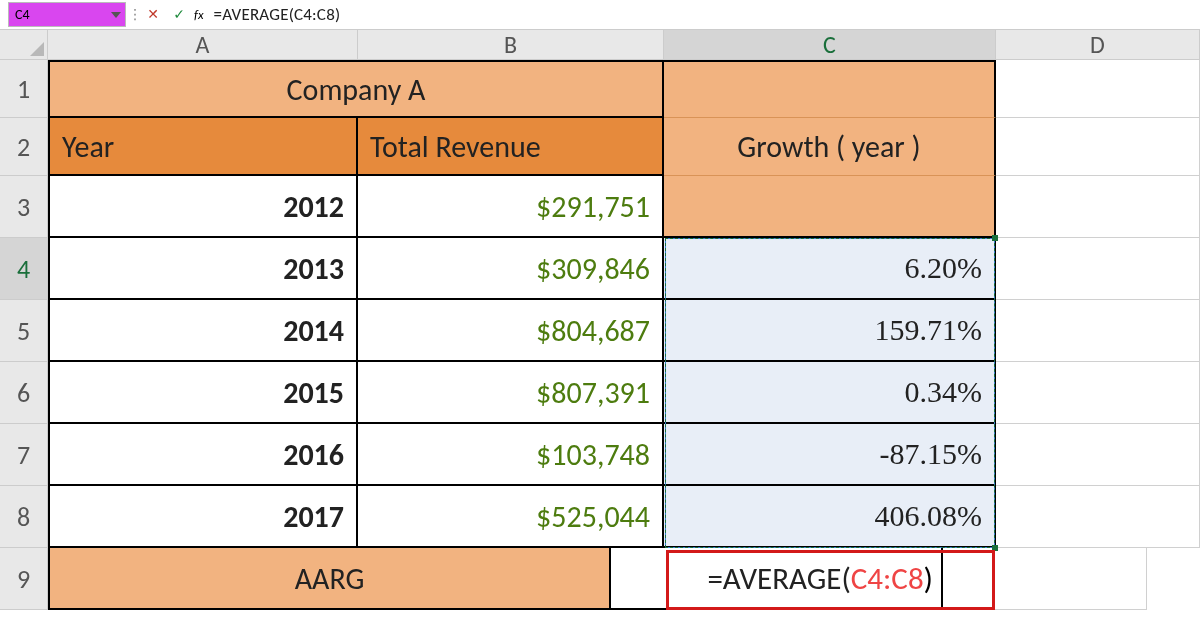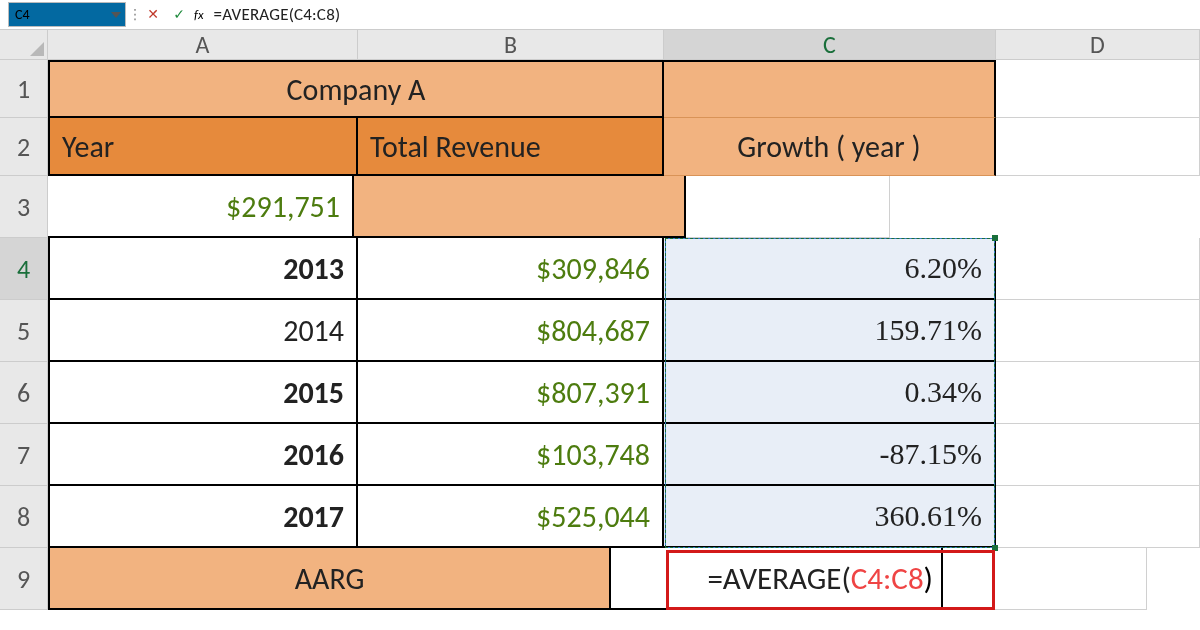--- a/index.html
+++ b/index.html
@@ -21,21 +21,21 @@
     border-bottom: 1px solid #ccc;
     background: #fff;
     font-size: 14px;
   }
   .name-box-wrap {
     display: flex;
     align-items: center;
     border: 1px solid #bbb;
     margin: 2px 4px 2px 8px;
     width: 118px;
-    background: #0369a1;
+    background: #d946ef;
   }
   .name-box {
     flex: 1;
     padding: 0 6px;
     font-size: 14px;
   }
   .name-box-chevron {
     width: 18px;
     display: flex;
     align-items: center;
@@ -271,20 +271,23 @@
     <div class="cell fill-light center thick-border w-c" style="border-top:none;border-bottom:1px solid #d99357">
         <span>Growth ( year )</span>
       </div>
     <div class="cell w-d"></div>
   </div>
 
   <div class="row">
     <div class="rh">
         <span>3</span>
       </div>
+    <div class="cell right thick-border tb-left w-a" style="font-weight:600">
+        <span>2012</span>
+      </div>
     <div class="cell right thick-border w-b">
         <span class="dollar">$291,751</span>
       </div>
     <div class="cell fill-light thick-border w-c"></div>
     <div class="cell w-d"></div>
   </div>
 
   <div class="row">
     <div class="rh active">
         <span>4</span>
@@ -298,21 +301,21 @@
     <div class="cell sel-fill right thick-border w-c">
         <span>6.20%</span>
       </div>
     <div class="cell w-d"></div>
   </div>
 
   <div class="row">
     <div class="rh">
         <span>5</span>
       </div>
-    <div class="cell right thick-border tb-left w-a" style="font-weight:400">
+    <div class="cell right thick-border tb-left w-a" style="font-weight:700">
         <span>2014</span>
       </div>
     <div class="cell right thick-border w-b">
         <span class="dollar">$804,687</span>
       </div>
     <div class="cell sel-fill right thick-border w-c">
         <span>159.71%</span>
       </div>
     <div class="cell w-d"></div>
   </div>
@@ -353,21 +356,21 @@
     <div class="rh">
         <span>8</span>
       </div>
     <div class="cell right thick-border tb-left w-a" style="font-weight:600">
         <span>2017</span>
       </div>
     <div class="cell right thick-border w-b">
         <span class="dollar">$525,044</span>
       </div>
     <div class="cell sel-fill right thick-border w-c">
-        <span>360.61%</span>
+        <span>406.08%</span>
       </div>
     <div class="cell w-d"></div>
   </div>
 
   <div class="row">
     <div class="rh">
         <span>9</span>
       </div>
     <div class="cell fill-light center thick-border tb-left" style="width:563px">
         <span>AARG</span>

